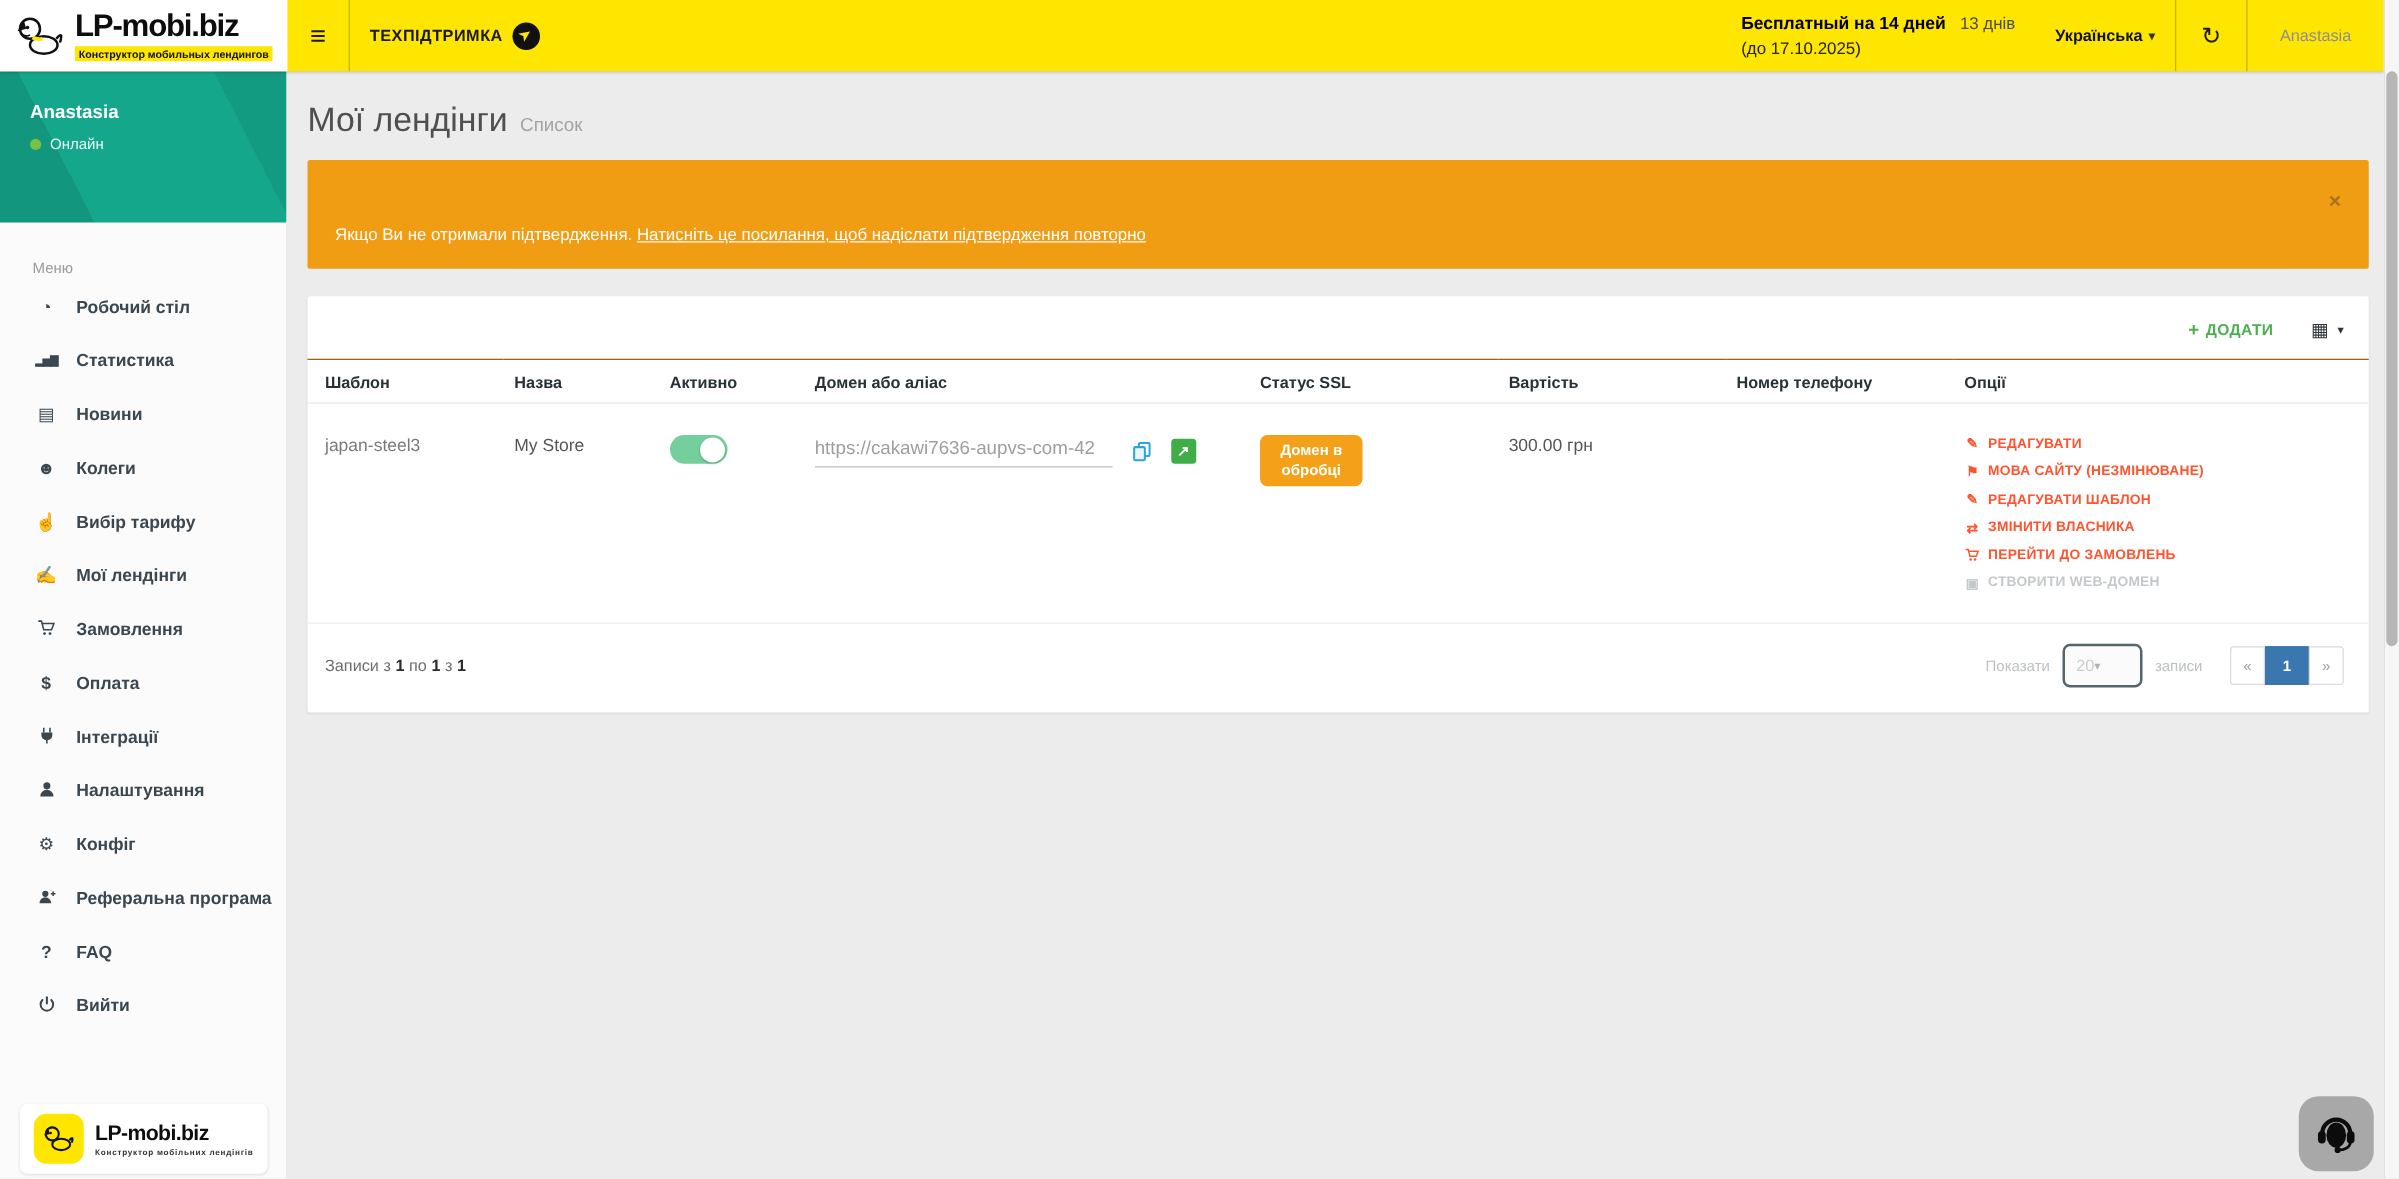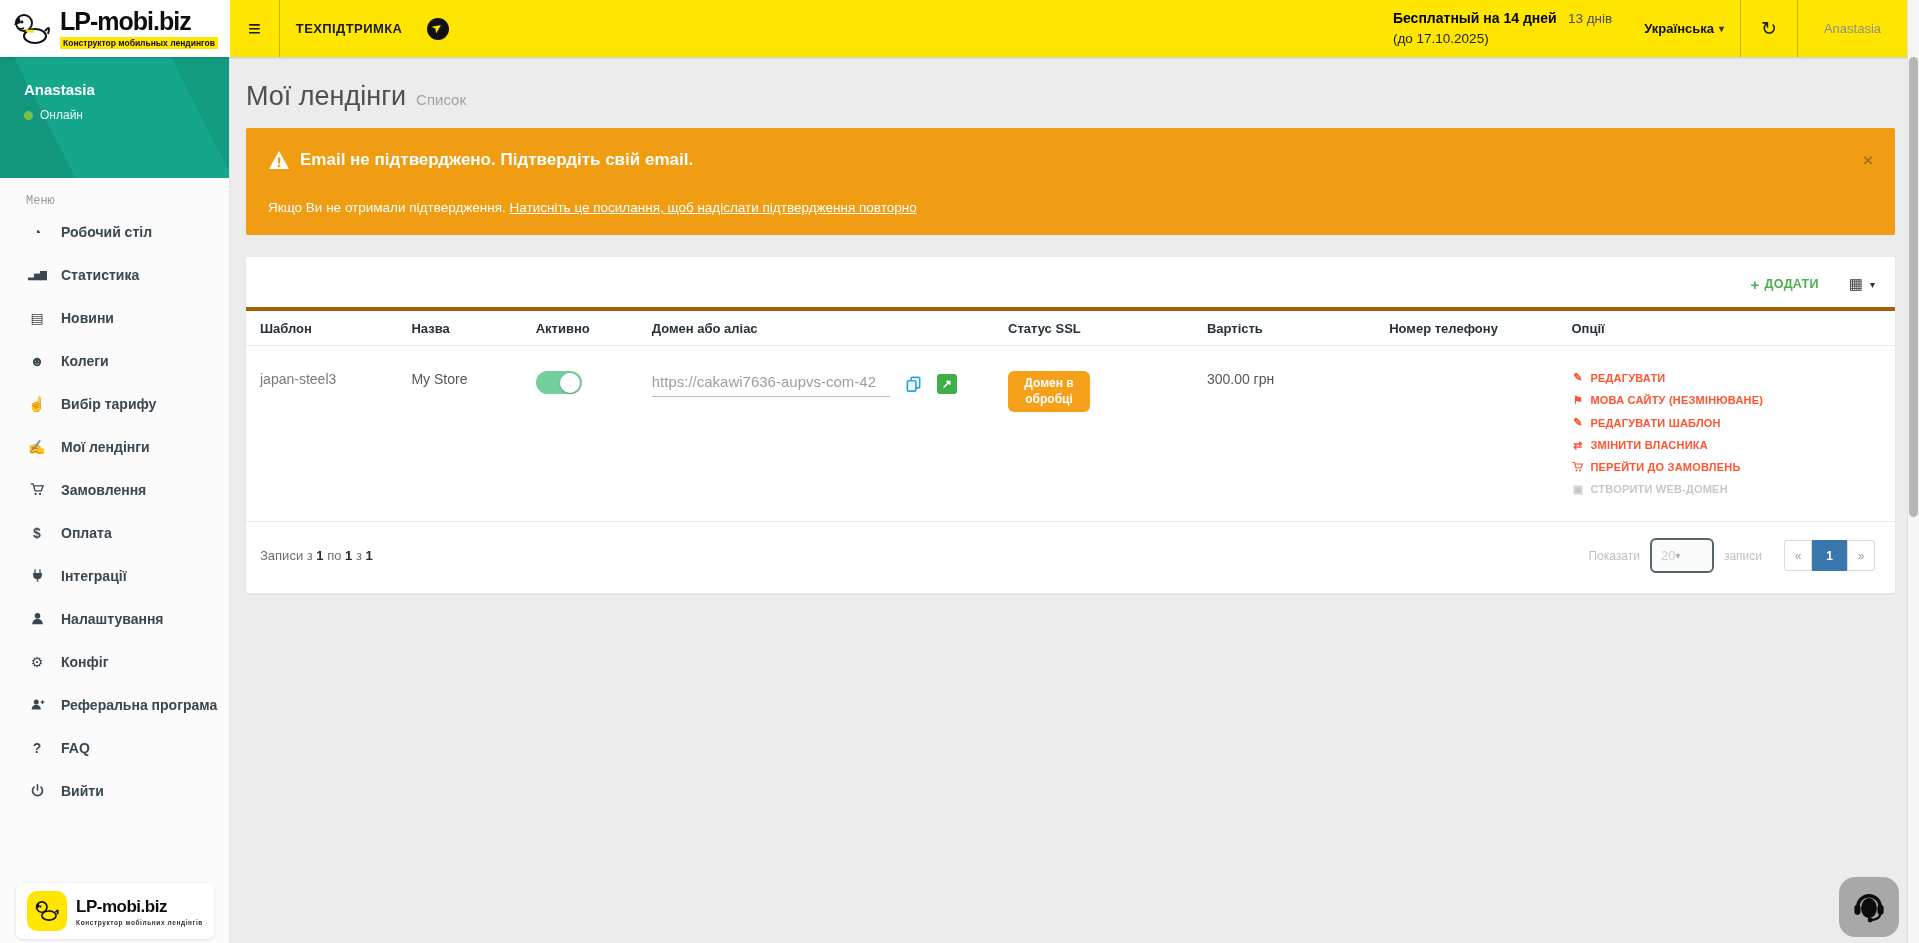--- a/index.html
+++ b/index.html
@@ -12,42 +12,42 @@
 
   
   .topbar { position:absolute; top:0; left:0; right:12px; height:57px; background:#ffe600; display:flex; align-items:stretch; z-index:40; box-shadow:0 1px 2px rgba(0,0,0,.15); }
   .logo-box { width:230px; background:#fff; display:flex; align-items:center; gap:8px; padding-left:12px; }
   .logo-txt { display:flex; flex-direction:column; }
   .logo-title { font-size:25px; font-weight:bold; color:#0d0d0d; letter-spacing:-1px; line-height:1; }
   .logo-tag { background:#ffe600; color:#111; font-size:8.5px; font-weight:bold; padding:1px 3px; margin-top:3px; white-space:nowrap; }
   .tb-sec { display:flex; align-items:center; padding:0 16px; }
   .tb-burger { font-size:22px; font-weight:bold; color:#1a1a1a; padding:0 18px; cursor:pointer; }
   .tb-div { width:1px; background:rgba(90,80,0,.35); margin:0; }
-  .tb-support { gap:25px; font-size:13px; font-weight:bold; color:#1a1a1a; letter-spacing:.4px; cursor:pointer; }
+  .tb-support { gap:8px; font-size:13px; font-weight:bold; color:#1a1a1a; letter-spacing:.4px; cursor:pointer; }
   .tg-circle { width:22px; height:22px; border-radius:50%; background:#111; display:flex; align-items:center; justify-content:center; }
   .tg-circle span { color:#ffe600; font-size:11px; transform:rotate(-35deg) translate(0px,-1px); }
   .tb-spacer { flex:1; }
   .tb-trial { flex-direction:column; align-items:flex-start; justify-content:center; font-size:13.5px; color:#222; line-height:1.5; }
   .tb-trial .l1 b { font-size:14px; color:#000; }
   .tb-trial .l1 span { color:#4c4c4c; }
   .tb-lang { font-size:13px; font-weight:bold; color:#111; gap:5px; cursor:pointer; }
   .caret { font-size:10px; color:#333; }
   .tb-refresh { font-size:19px; color:#1a1a1a; padding:0 20px; cursor:pointer; }
   .tb-user { font-size:13px; color:#8e8e8e; padding:0 26px; cursor:pointer; }
 
   
   .sidebar { position:absolute; top:57px; left:0; width:230px; bottom:0; background:#fbfbfb; border-right:1px solid #e3e3e3; z-index:30; }
   .side-head { height:121px; padding:24px 0 0 24px;
     background:linear-gradient(63deg, rgba(0,0,0,.10) 0 26%, rgba(0,0,0,0) 26%),
                linear-gradient(243deg, rgba(0,0,0,.07) 0 20%, rgba(0,0,0,0) 20%),
                #14a78c; }
   .side-name { color:#fff; font-size:15px; font-weight:bold; margin-bottom:10px; }
   .side-status { display:flex; align-items:center; gap:7px; color:#eafaf4; font-size:12px; }
   .dot { width:9px; height:9px; border-radius:50%; background:#7ac143; }
-  .menu-label { font-size:12px; color:#9b9b9b; margin:16px 0 2px 26px;font-family:Liberation Mono, monospace; }
+  .menu-label { font-size:12px; color:#9b9b9b; margin:29px 0 2px 26px; }
   .menu-item { height:43px; display:flex; align-items:center; gap:13px; padding-left:26px; cursor:pointer; }
   .mi-ic { width:22px; text-align:center; color:#3a4750; font-size:14px; flex-shrink:0; display:inline-flex; justify-content:center; align-items:center; }
   .mi-ic svg { width:15px; height:15px; }
   .mi-lbl { font-size:14px; font-weight:600; color:#3a4750; }
   .bars { font-size:9px; letter-spacing:-1px; }
   .side-logo-card { position:absolute; left:16px; bottom:4px; width:198px; height:56px; background:#fff; border-radius:6px; box-shadow:0 1px 3px rgba(0,0,0,.12); display:flex; align-items:center; justify-content:center; gap:9px; }
   .ysq { width:40px; height:40px; background:#ffe600; border-radius:10px; display:flex; align-items:center; justify-content:center; }
   .slc-txt { display:flex; flex-direction:column; }
   .slc-title { font-size:17px; font-weight:bold; color:#0d0d0d; letter-spacing:-.5px; }
   .slc-tag { font-size:6.5px; font-weight:bold; color:#333; letter-spacing:.6px; margin-top:2px; }
@@ -65,21 +65,21 @@
   .alert-close { position:absolute; top:24px; right:22px; font-size:17px; font-weight:bold; color:#a5731c; cursor:pointer; line-height:1; }
   .warn-svg { width:22px; height:20px; flex-shrink:0; }
 
   .panel { background:#fff; margin:22px 12px 0 16px; border-radius:2px; box-shadow:0 1px 2px rgba(0,0,0,.08); }
   .toolbar { display:flex; justify-content:flex-end; align-items:center; gap:30px; padding:18px 20px 14px; }
   .add-btn { display:flex; align-items:center; gap:5px; color:#4caf50; font-size:12.5px; font-weight:bold; letter-spacing:.3px; cursor:pointer; }
   .add-btn .plus { font-size:15px; }
   .grid-btn { display:flex; align-items:center; gap:7px; color:#2f3a40; font-size:15px; cursor:pointer; }
 
   table { width:100%; border-collapse:collapse; }
-  th { text-align:left; font-size:13px; font-weight:bold; color:#263238; padding:10px 8px 9px; border-top:4px solid #a16207; border-bottom:1px solid #ebebeb; }
+  th { text-align:left; font-size:13px; font-weight:bold; color:#263238; padding:10px 8px 9px; border-top:1px solid #a16207; border-bottom:1px solid #ebebeb; }
   td { vertical-align:top; padding:25px 8px 10px; font-size:14px; color:#555; }
   .c1{width:9.5%; padding-left:14px;} .c2{width:7.5%;} .c3{width:7%;} .c4{width:21.5%;margin-left:20px;}
   .c5{width:12%;} .c6{width:11%;} .c7{width:11%;} .c8{width:20%;}
   th.c1{padding-left:14px;}
   .tpl { color:#7a7a7a; }
   .toggle { width:46px; height:23px; border-radius:12px; background:#74cf9c; position:relative; cursor:pointer; display:inline-block; }
   .toggle .knob { position:absolute; top:1.5px; right:2px; width:20px; height:20px; border-radius:50%; background:#fff; box-shadow:0 1px 2px rgba(0,0,0,.25); }
   .dom-wrap { display:flex; align-items:center; gap:14px; }
   .dom-input { width:238px; border:none; border-bottom:1px solid #bdbdbd; background:transparent; font-size:15px; color:#9e9e9e; padding:2px 0 6px; outline:none; font-family:"Liberation Sans",sans-serif; }
   .icon-btn { cursor:pointer; display:inline-flex; }
@@ -268,28 +268,20 @@
   </div>
 </div>
 
 <div class="main">
   <div class="page-head">
     <span class="page-title">Мої лендінги</span>
     <span class="page-sub">Список</span>
   </div>
 
   <div class="alert">
-    <div class="alert-line1">
-      <svg class="warn-svg" viewBox="0 0 24 22">
-        <path d="M12 1 23 21H1z" fill="#fff"></path>
-        <rect x="10.9" y="8" width="2.4" height="7" fill="#f09d13"></rect>
-        <circle cx="12.1" cy="17.6" r="1.5" fill="#f09d13"></circle>
-      </svg>
-      <span>Email не підтверджено. Підтвердіть свій email.</span>
-    </div>
     <div class="alert-line2">
       <span>Якщо Ви не отримали підтвердження.</span>
       <a>Натисніть це посилання, щоб надіслати підтвердження повторно</a>
     </div>
     <span class="alert-close">×</span>
   </div>
 
   <div class="panel">
     <div class="toolbar">
       <span class="add-btn">

